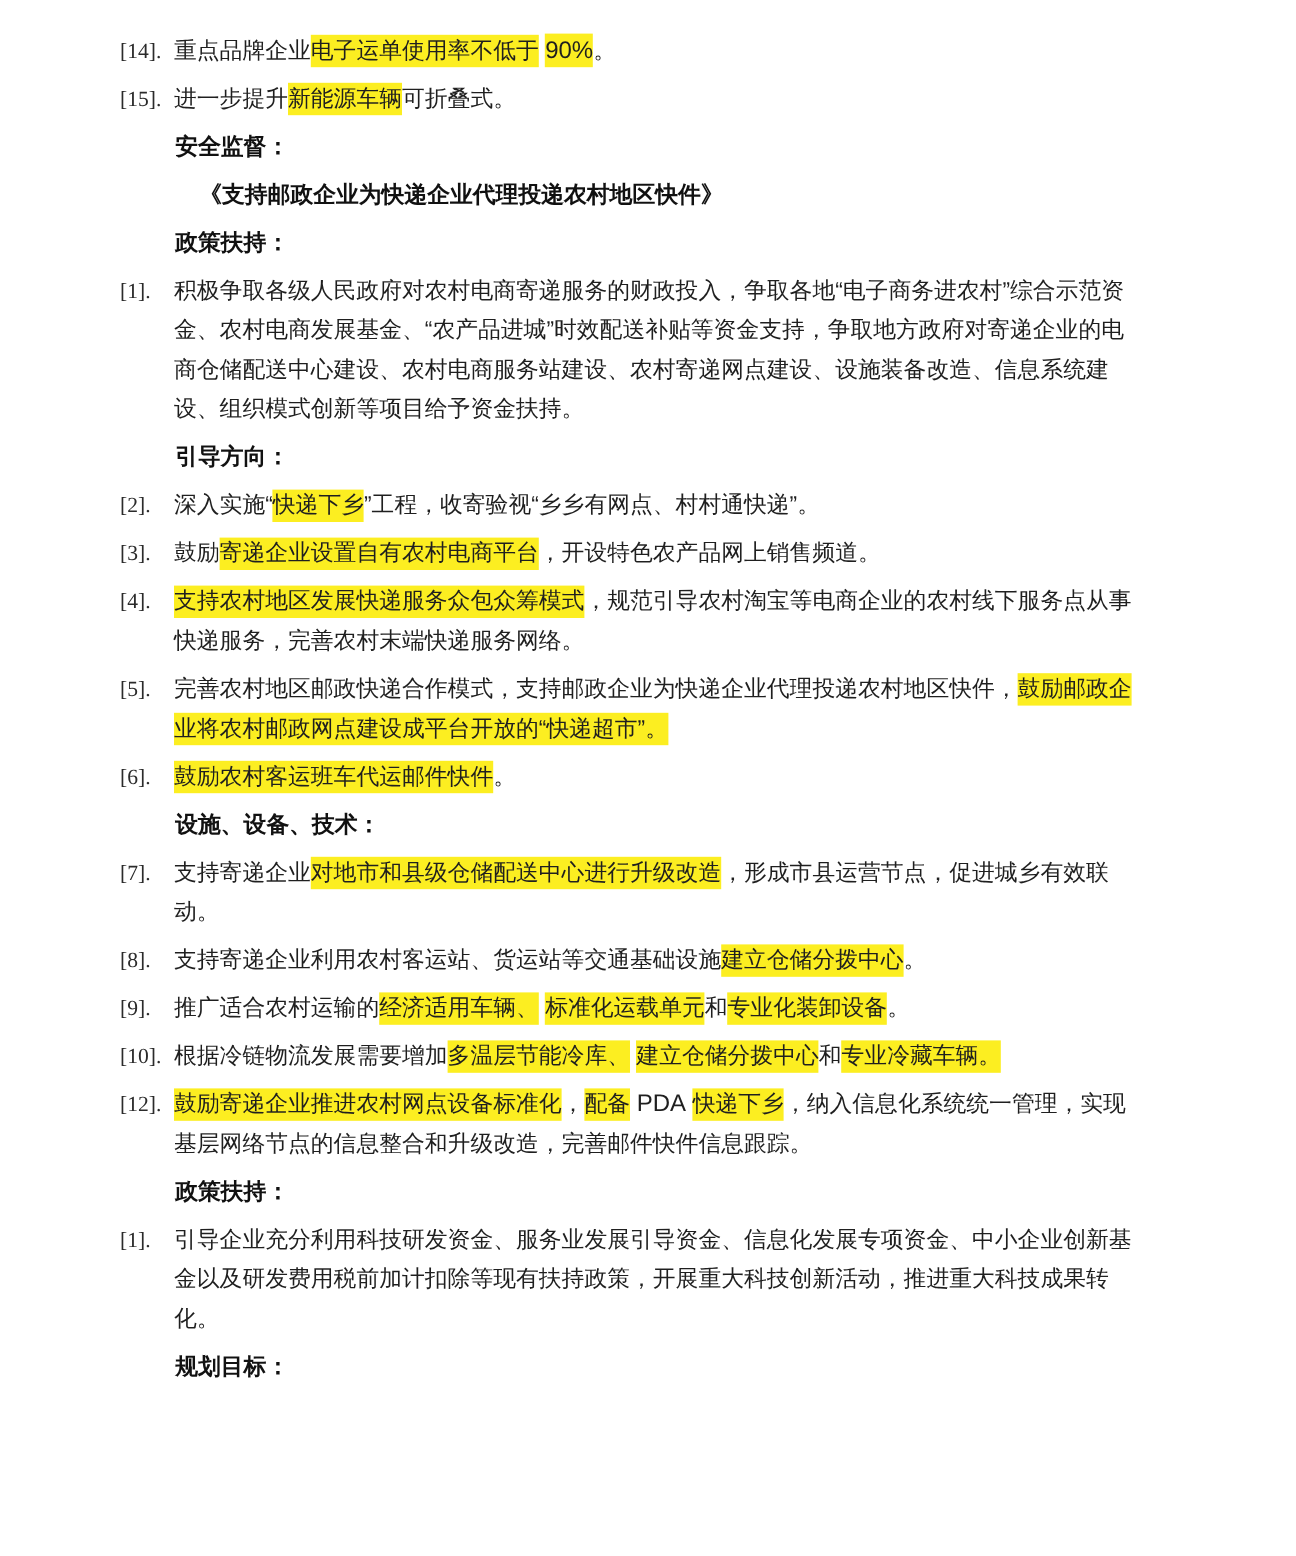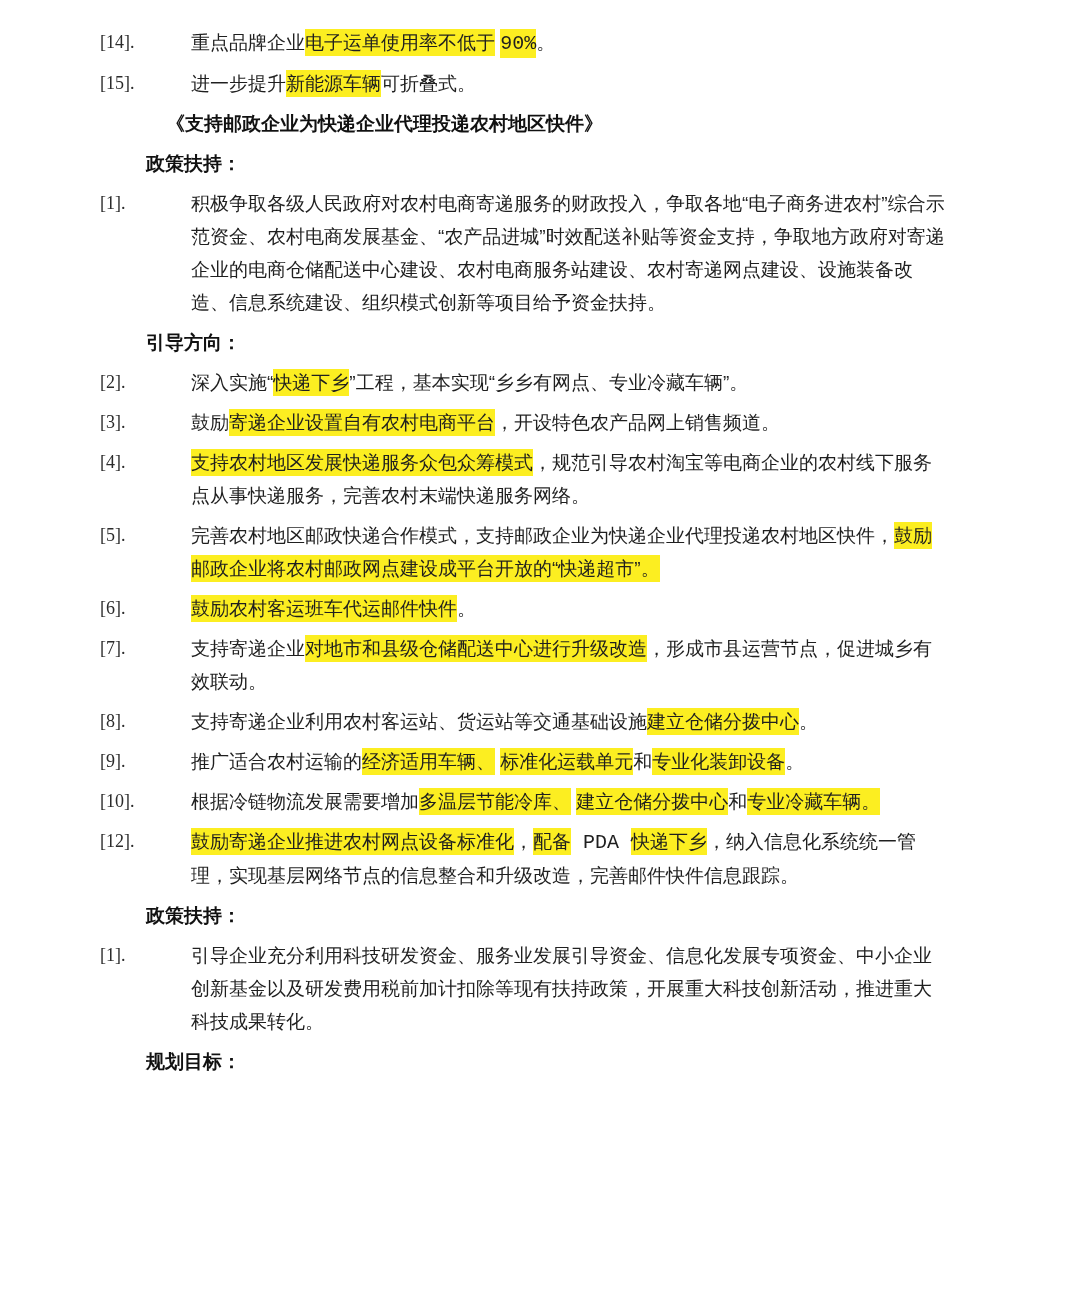--- a/index.html
+++ b/index.html
@@ -7,33 +7,33 @@
     position:relative;
     width:1080px;height:1297px;
     box-sizing:border-box;
     background:#ffffff;
     overflow:hidden;
     padding:26px 130px 10px 100px;
     font-family:"Liberation Sans",sans-serif;
     color:#1f1f1f;
   }
   .doc{width:100%;}
-  .block-item{display:flex;margin:0 0 7px 0;gap:46px;}
+  .block-item{display:flex;margin:0 0 7px 0;}
   .num{
     flex:0 0 45px;
     font-family:"Liberation Serif",serif;
     font-size:18px;line-height:33px;color:#2b2b2b;
   }
   .txt{
     flex:1;
     font-size:19px;line-height:33px;
     word-break:break-all;
   }
   .hl{background:var(--hl,#fcee21);padding:3px 0;}
-  .latin{font-family:Liberation Mono, monospace;font-size:20px;}
+  .latin{font-family:Liberation Sans, sans-serif;font-size:20px;}
   .heading{
     font-size:19px;font-weight:700;line-height:33px;
     margin:0 0 7px 46px;color:#111;
   }
   .title{
     font-size:19px;font-weight:700;line-height:33px;
     margin:0 0 7px 66px;color:#111;
   }
 </style>
 </head>
@@ -42,47 +42,49 @@
 <div class="page" style="--hl: #fcee21; background: rgb(255, 255, 255); color: rgb(31, 31, 31);">
   <div class="doc">
       <div class="block-item">
         <div class="num">[14].</div>
         <div class="txt"><span class="">重点品牌企业</span><span class="hl">电子运单使用率不低于</span><span class="">&nbsp;</span><span class="hl latin">90%</span><span class="">。</span></div>
       </div>
       <div class="block-item">
         <div class="num">[15].</div>
         <div class="txt"><span class="">进一步提升</span><span class="hl">新能源车辆</span><span class="">可折叠式。</span></div>
       </div>
+      <div class="heading">安全监督：</div>
       <div class="title">《支持邮政企业为快递企业代理投递农村地区快件》</div>
       <div class="heading">政策扶持：</div>
       <div class="block-item">
         <div class="num">[1].</div>
         <div class="txt"><span class="">积极争取各级人民政府对农村电商寄递服务的财政投入，争取各地“电子商务进农村”综合示范资金、农村电商发展基金、“农产品进城”时效配送补贴等资金支持，争取地方政府对寄递企业的电商仓储配送中心建设、农村电商服务站建设、农村寄递网点建设、设施装备改造、信息系统建设、组织模式创新等项目给予资金扶持。</span></div>
       </div>
       <div class="heading">引导方向：</div>
       <div class="block-item">
         <div class="num">[2].</div>
-        <div class="txt"><span class="">深入实施“</span><span class="hl">快递下乡</span><span class="">”工程，基本实现“乡乡有网点、专业冷藏车辆”。</span></div>
+        <div class="txt"><span class="">深入实施“</span><span class="hl">快递下乡</span><span class="">”工程，收寄验视“乡乡有网点、村村通快递”。</span></div>
       </div>
       <div class="block-item">
         <div class="num">[3].</div>
         <div class="txt"><span class="">鼓励</span><span class="hl">寄递企业设置自有农村电商平台</span><span class="">，开设特色农产品网上销售频道。</span></div>
       </div>
       <div class="block-item">
         <div class="num">[4].</div>
         <div class="txt"><span class="hl">支持农村地区发展快递服务众包众筹模式</span><span class="">，规范引导农村淘宝等电商企业的农村线下服务点从事快递服务，完善农村末端快递服务网络。</span></div>
       </div>
       <div class="block-item">
         <div class="num">[5].</div>
         <div class="txt"><span class="">完善农村地区邮政快递合作模式，支持邮政企业为快递企业代理投递农村地区快件，</span><span class="hl">鼓励邮政企业将农村邮政网点建设成平台开放的“快递超市”。</span></div>
       </div>
       <div class="block-item">
         <div class="num">[6].</div>
         <div class="txt"><span class="hl">鼓励农村客运班车代运邮件快件</span><span class="">。</span></div>
       </div>
+      <div class="heading">设施、设备、技术：</div>
       <div class="block-item">
         <div class="num">[7].</div>
         <div class="txt"><span class="">支持寄递企业</span><span class="hl">对地市和县级仓储配送中心进行升级改造</span><span class="">，形成市县运营节点，促进城乡有效联动。</span></div>
       </div>
       <div class="block-item">
         <div class="num">[8].</div>
         <div class="txt"><span class="">支持寄递企业利用农村客运站、货运站等交通基础设施</span><span class="hl">建立仓储分拨中心</span><span class="">。</span></div>
       </div>
       <div class="block-item">
         <div class="num">[9].</div>

